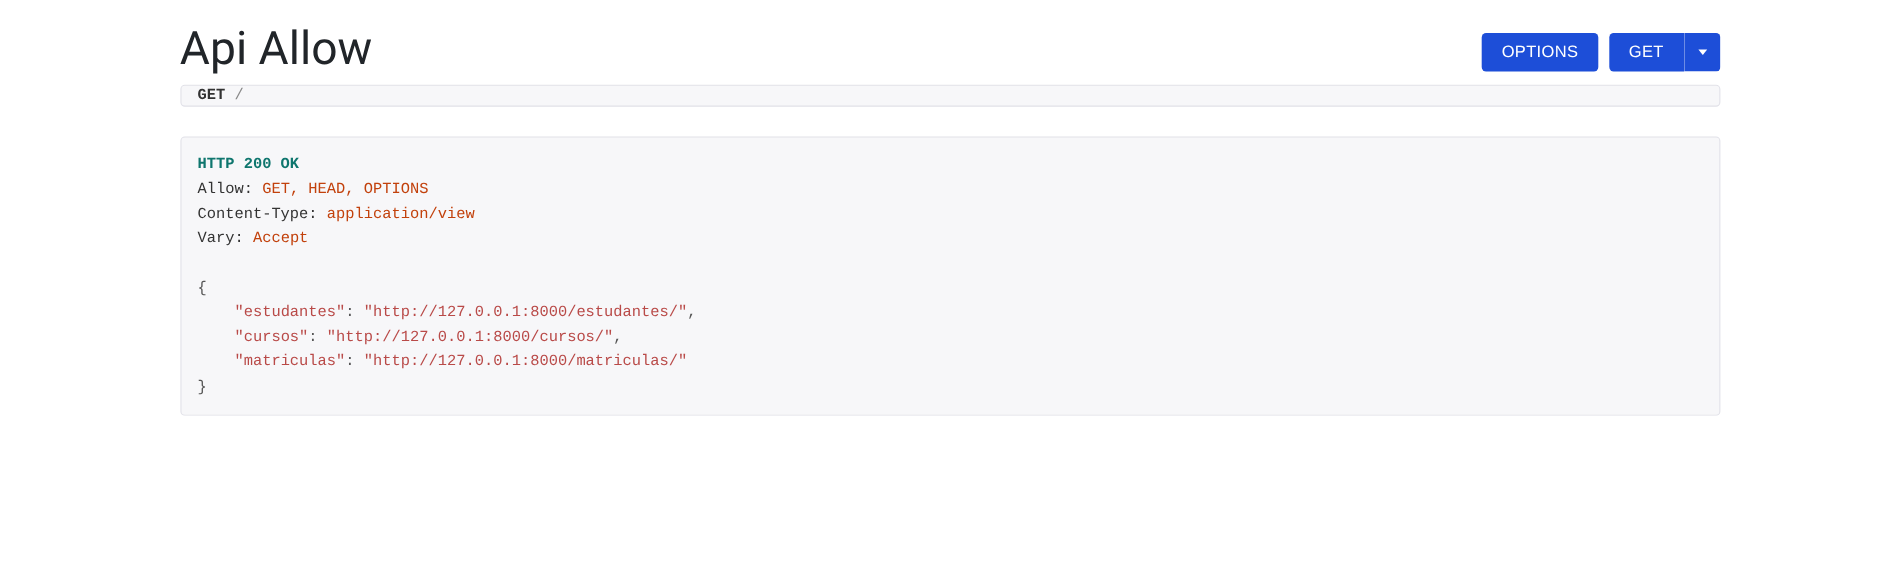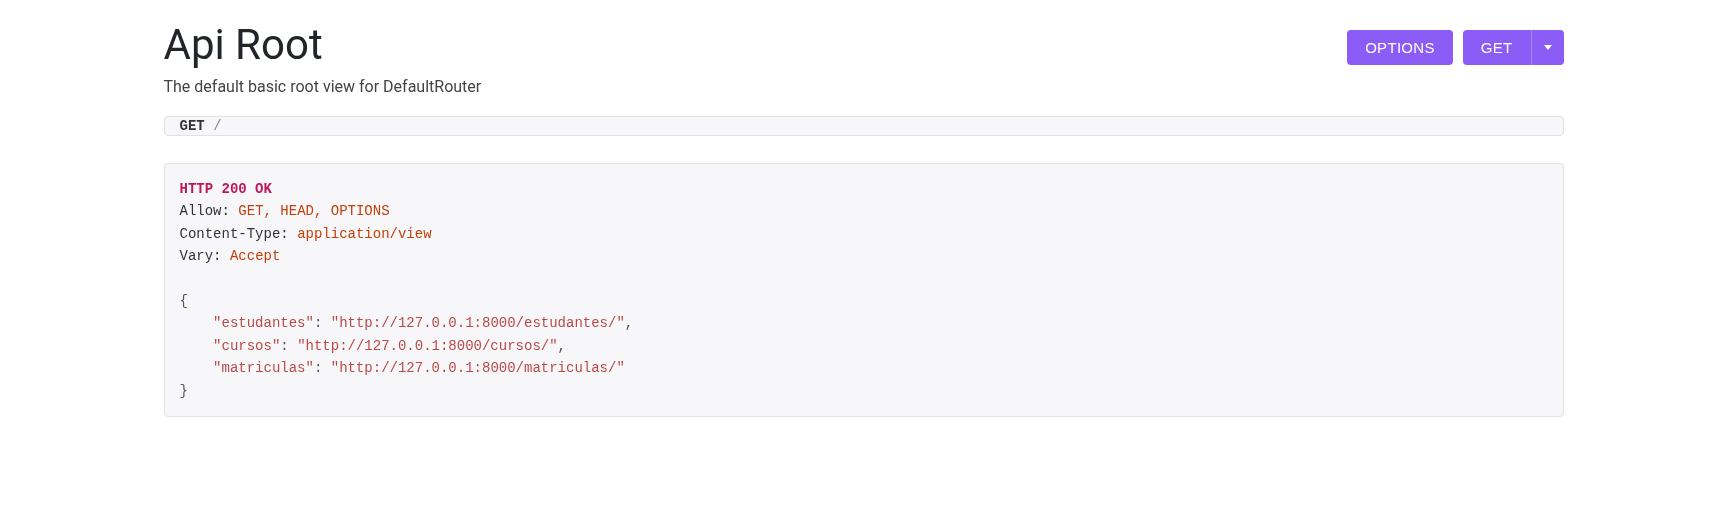--- a/index.html
+++ b/index.html
@@ -29,21 +29,21 @@
       font-size: 16px;
       color: #444;
       margin-bottom: 20px;
     }
     .button-group {
       display: flex;
       gap: 10px;
       margin-top: 10px;
     }
     .btn {
-      background: #8b5cf6;
+      background: #1d4ed8;
       color: #fff;
       border: none;
       padding: 9px 18px;
       font-size: 15px;
       border-radius: 4px;
       cursor: pointer;
       display: inline-flex;
       align-items: center;
       letter-spacing: 0.3px;
     }
@@ -89,49 +89,48 @@
       background: #f7f7f9;
       border: 1px solid #e1e1e8;
       border-radius: 4px;
       padding: 14px 15px;
       font-family: "SFMono-Regular", Consolas, "Liberation Mono", Menlo, monospace;
       font-size: 14px;
       line-height: 1.6;
       white-space: pre;
       overflow-x: auto;
     }
-    .status-line { font-weight: 700; color: #be185d; }
+    .status-line { font-weight: 700; color: #0f766e; }
     .hdr-name { font-weight: 400; color: #333; }
     .hdr-val { color: #c2410c; }
     .json-brace { color: #555; }
     .json-key { color: #b94a48; }
     .json-colon { color: #555; }
     .json-str { color: #b94a48; }
     .json-comma { color: #555; }
   </style>
 </head>
 <body>
 
 <div class="container">
   <div class="header-row">
     <div>
-      <h1>Api Root</h1>
+      <h1>Api Allow</h1>
     </div>
     <div class="button-group">
       <button class="btn">OPTIONS</button>
       <div class="btn-split">
         <button class="btn btn-main">GET</button>
         <button class="btn btn-caret">
           <span class="caret"></span>
         </button>
       </div>
     </div>
   </div>
 
-  <p class="description">The default basic root view for DefaultRouter</p>
 
   <div class="request-bar">
     <span class="method">GET</span> <span class="path">/</span>
   </div>
 
   <div class="response-box" id="response-box"><span class="status-line">HTTP 200 OK</span>
 <span class="hdr-name">Allow:</span> <span class="hdr-val">GET, HEAD, OPTIONS</span>
 <span class="hdr-name">Content-Type:</span> <span class="hdr-val">application/view</span>
 <span class="hdr-name">Vary:</span> <span class="hdr-val">Accept</span>
 

